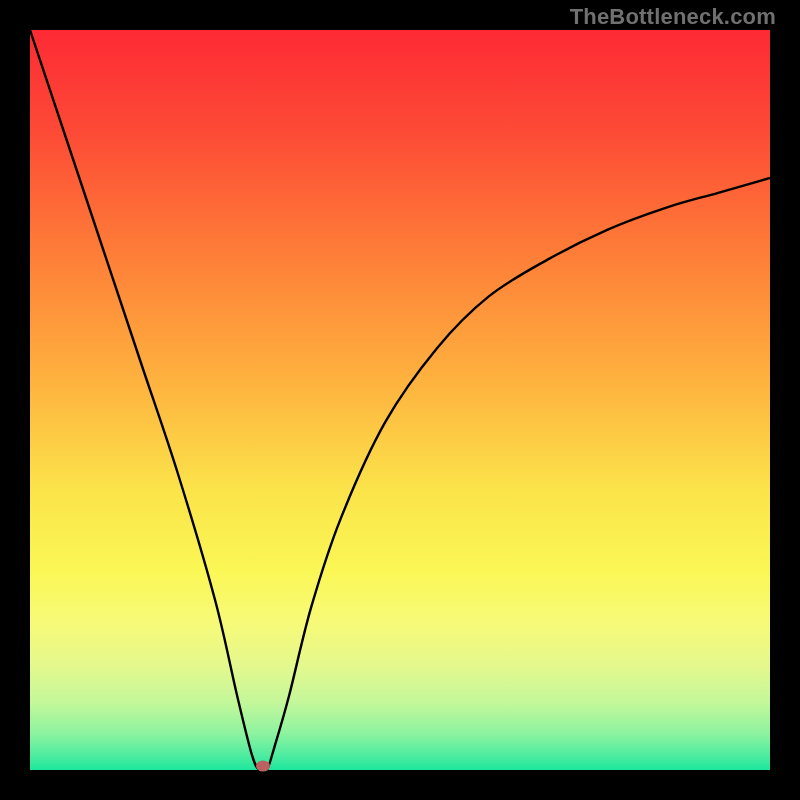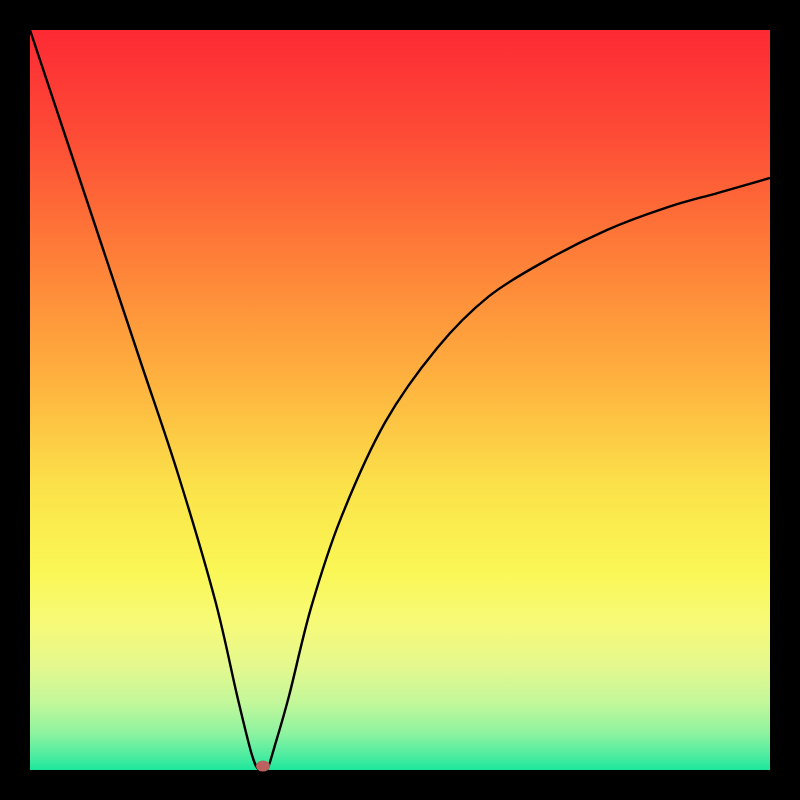--- a/index.html
+++ b/index.html
@@ -60,19 +60,20 @@
     height: 11px;
     border-radius: 50%;
     background: #bb6260;
     transform: translate(-50%, -50%);
   }
 </style>
 </head>
 <body>
 
 <div class="frame">
+  <div class="watermark">TheBottleneck.com</div>
   <div class="plot-area">
     <svg class="curve" viewBox="0 0 740 740" preserveAspectRatio="none">
       <path id="curve-path" d="M 0 0 C 6.166666666666667 18.5, 24.666666666666664 74, 37 111 C 49.333333333333336 148, 61.666666666666664 185, 74 222 C 86.33333333333333 259, 98.66666666666667 295.99999999999994, 111 332.99999999999994 C 123.33333333333333 369.99999999999994, 135.66666666666666 404.5333333333333, 148 444 C 160.33333333333334 483.4666666666667, 175.13333333333333 532.8, 185 569.8 C 194.86666666666667 606.8, 201.03333333333336 640.1, 207.20000000000002 666 C 213.36666666666667 691.9, 218.3 712.8666666666667, 222 725.2 C 225.7 737.5333333333334, 226.93333333333334 737.5333333333333, 229.4 740 C 231.86666666666667 742.4666666666667, 234.33333333333334 743.7, 236.8 740 C 239.26666666666668 736.3, 240.50000000000003 730.1333333333333, 244.20000000000002 717.8 C 247.9 705.4666666666666, 252.83333333333334 689.4333333333333, 259 666 C 265.1666666666667 642.5666666666667, 272.56666666666666 606.8000000000001, 281.2 577.2 C 289.8333333333333 547.6, 298.4666666666667 519.2333333333333, 310.8 488.4 C 323.1333333333333 457.56666666666666, 339.16666666666663 420.5666666666667, 355.2 392.20000000000005 C 371.23333333333335 363.83333333333337, 389.7333333333334 339.16666666666674, 407.00000000000006 318.20000000000005 C 424.2666666666667 297.23333333333335, 440.3 281.2, 458.8 266.4 C 477.3 251.59999999999997, 498.26666666666665 240.50000000000003, 518 229.40000000000003 C 537.7333333333333 218.30000000000004, 557.4666666666667 208.4333333333334, 577.2 199.80000000000007 C 596.9333333333334 191.16666666666674, 617.9 183.7666666666667, 636.4 177.60000000000002 C 654.9 171.43333333333334, 670.9333333333334 167.7333333333333, 688.2 162.79999999999995 C 705.4666666666667 157.86666666666662, 731.3666666666667 150.46666666666667, 740 148" stroke="#000" stroke-width="2.4" fill="none"></path>
     </svg>
     <div class="marker" id="marker" style="left: 233.1px; top: 736.3px;"></div>
   </div>
 </div>
 
 </body></html>

